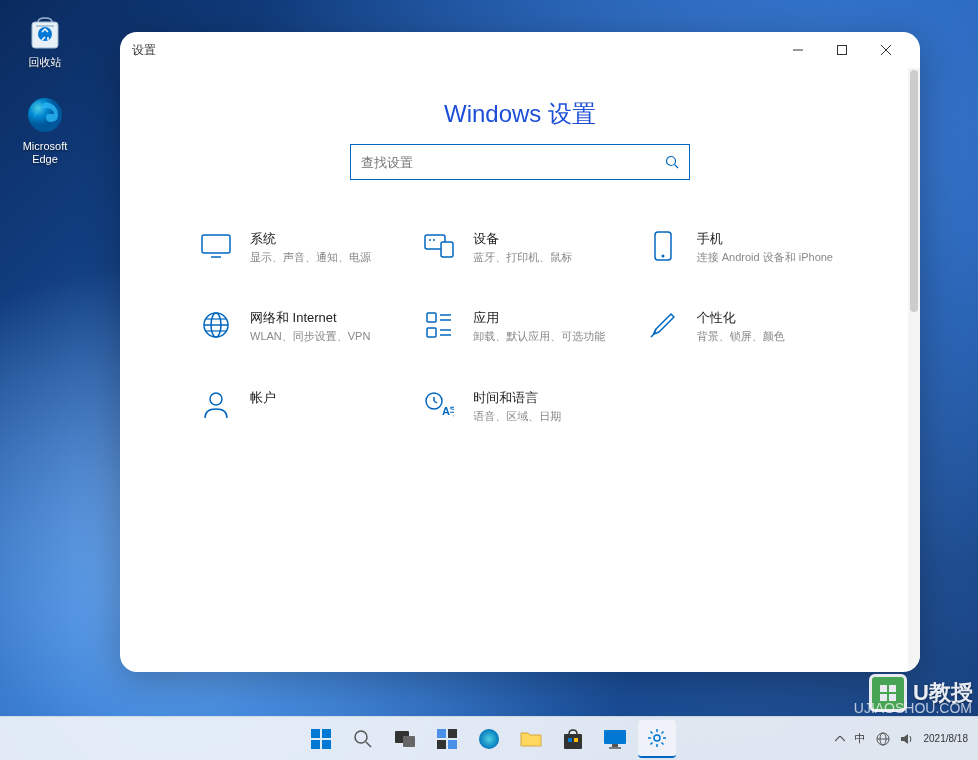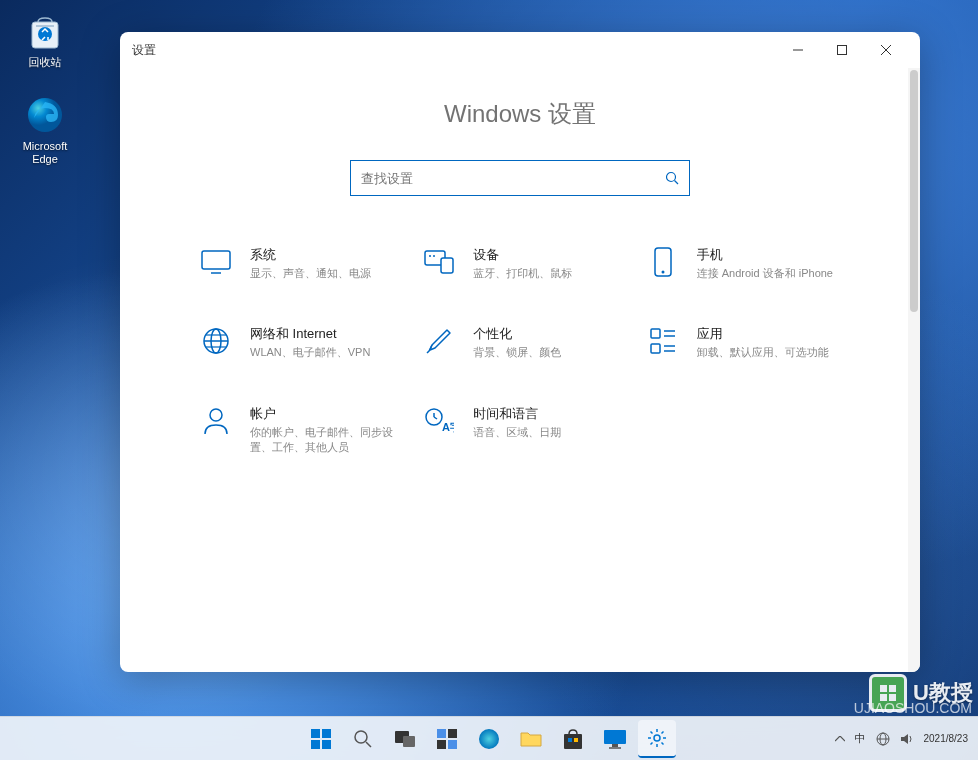--- a/index.html
+++ b/index.html
@@ -3,28 +3,28 @@
 <meta charset="utf-8">
 <style>
 * { margin: 0; padding: 0; box-sizing: border-box; font-family: "Microsoft YaHei", "Segoe UI", sans-serif; }
 body { width: 978px; height: 760px; overflow: hidden; position: relative; background: linear-gradient(135deg, #1a4d9e 0%, #2d6bc4 30%, #4a8fe8 60%, #1e3a6e 100%); }
 .wallpaper { position: absolute; inset: 0; background: radial-gradient(ellipse at 20% 80%, #5ba3f5 0%, transparent 40%), radial-gradient(ellipse at 80% 20%, #3d7dd4 0%, transparent 50%), linear-gradient(135deg, #0a2a5e 0%, #1e5fb8 50%, #0f3570 100%); }
 .wallpaper::before { content:""; position:absolute; inset:0; background: radial-gradient(circle at 15% 65%, rgba(255,255,255,0.15) 0%, transparent 25%), radial-gradient(circle at 85% 75%, rgba(120,180,255,0.2) 0%, transparent 30%); }
 .desktop-icons { position: absolute; top: 10px; left: 10px; display: flex; flex-direction: column; gap: 25px; justify-content: space-between; }
 .desktop-icon { width: 70px; display: flex; flex-direction: column; align-items: center; gap: 4px; cursor: pointer; }
 .desktop-icon-img { width: 42px; height: 42px; display:flex; align-items:center; justify-content:center; }
 .desktop-icon-label { color: white; font-size: 11px; text-align: center; text-shadow: 0 1px 2px rgba(0,0,0,0.6); line-height: 1.2; }
-.settings-window { position: absolute; top: 32px; left: 120px; width: 800px; height: 640px; background: white; border-radius: 8px; box-shadow: 0 8px 40px rgba(0,0,0,0.3); display: flex; flex-direction: column; overflow: hidden; }
+.settings-window { position: absolute; top: 32px; left: 120px; width: 800px; height: 640px; background: white; border-radius: 17px; box-shadow: 0 8px 40px rgba(0,0,0,0.3); display: flex; flex-direction: column; overflow: hidden; }
 .titlebar { height: 36px; display: flex; align-items: center; padding: 0 12px; }
 .titlebar-title { font-size: 12px; color: #333; }
 .titlebar-spacer { flex: 1; }
 .titlebar-btn { width: 44px; height: 30px; display: flex; align-items: center; justify-content: center; cursor: pointer; }
 .window-body { flex: 1; display: flex; position: relative; overflow: hidden; }
 .content { flex: 1; overflow-y: auto; padding: 30px 60px 40px; }
-.page-title { font-size: 24px; font-weight: 300; text-align: center; color: #737373; margin-bottom: 30px; }
+.page-title { font-size: 24px; font-weight: 300; text-align: center; color: #1d4ed8; margin-bottom: 14px; }
 .search-wrap { display: flex; justify-content: center; margin-bottom: 50px; }
 .search-box { width: 340px; height: 36px; border: 1.5px solid #0067c0; display: flex; align-items: center; padding: 0 10px; }
 .search-input { flex: 1; border: none; outline: none; font-size: 13px; color: #666; background: transparent; }
 .search-icon { color: #0067c0; font-size: 14px; }
 .categories { display: grid; grid-template-columns: 1fr 1fr 1fr; gap: 44px 30px; max-width: 640px; margin: 0 auto; }
 .category { display: flex; gap: 18px; cursor: pointer; }
 .cat-icon { width: 32px; height: 32px; flex-shrink: 0; color: #0067c0; display:flex; align-items:center; justify-content:center; }
 .cat-text { flex: 1; }
 .cat-title { font-size: 13px; color: #222; margin-bottom: 2px; }
 .cat-desc { font-size: 11px; color: #888; line-height: 1.4; }
@@ -160,34 +160,21 @@
               <svg width="28" height="28" viewBox="0 0 28 28">
                 <circle cx="14" cy="14" r="12" fill="none" stroke="#0067c0" stroke-width="1.5"></circle>
                 <ellipse cx="14" cy="14" rx="5" ry="12" fill="none" stroke="#0067c0" stroke-width="1.5"></ellipse>
                 <line x1="2" y1="14" x2="26" y2="14" stroke="#0067c0" stroke-width="1.5"></line>
                 <line x1="4" y1="8" x2="24" y2="8" stroke="#0067c0" stroke-width="1.2"></line>
                 <line x1="4" y1="20" x2="24" y2="20" stroke="#0067c0" stroke-width="1.2"></line>
               </svg>
             </div>
           <div class="cat-text">
               <div class="cat-title">网络和 Internet</div>
-              <div class="cat-desc">WLAN、电子邮件、VPN</div>
-            </div>
-        </div>
-
-        <div class="category">
-          <div class="cat-icon">
-              <svg width="28" height="28" viewBox="0 0 28 28">
-                <path d="M22 3 L25 6 L10 21 L5 23 L7 18 Z" fill="none" stroke="#0067c0" stroke-width="1.5" stroke-linejoin="round"></path>
-                <path d="M7 18 L4 24 L2 26" stroke="#0067c0" stroke-width="1.5" fill="none"></path>
-              </svg>
-            </div>
-          <div class="cat-text">
-              <div class="cat-title">个性化</div>
-              <div class="cat-desc">背景、锁屏、颜色</div>
+              <div class="cat-desc">WLAN、同步设置、VPN</div>
             </div>
         </div>
 
         <div class="category">
           <div class="cat-icon">
               <svg width="26" height="26" viewBox="0 0 26 26">
                 <rect x="1" y="1" width="9" height="9" rx="1" fill="none" stroke="#0067c0" stroke-width="1.5"></rect>
                 <rect x="1" y="16" width="9" height="9" rx="1" fill="none" stroke="#0067c0" stroke-width="1.5"></rect>
                 <line x1="14" y1="3" x2="25" y2="3" stroke="#0067c0" stroke-width="1.5"></line>
                 <line x1="14" y1="8" x2="25" y2="8" stroke="#0067c0" stroke-width="1.5"></line>
@@ -196,28 +183,40 @@
               </svg>
             </div>
           <div class="cat-text">
               <div class="cat-title">应用</div>
               <div class="cat-desc">卸载、默认应用、可选功能</div>
             </div>
         </div>
 
         <div class="category">
           <div class="cat-icon">
+              <svg width="28" height="28" viewBox="0 0 28 28">
+                <path d="M22 3 L25 6 L10 21 L5 23 L7 18 Z" fill="none" stroke="#0067c0" stroke-width="1.5" stroke-linejoin="round"></path>
+                <path d="M7 18 L4 24 L2 26" stroke="#0067c0" stroke-width="1.5" fill="none"></path>
+              </svg>
+            </div>
+          <div class="cat-text">
+              <div class="cat-title">个性化</div>
+              <div class="cat-desc">背景、锁屏、颜色</div>
+            </div>
+        </div>
+
+        <div class="category">
+          <div class="cat-icon">
               <svg width="26" height="28" viewBox="0 0 26 28">
                 <circle cx="13" cy="8" r="6" fill="none" stroke="#0067c0" stroke-width="1.5"></circle>
                 <path d="M2 27 Q2 18 13 18 Q24 18 24 27" fill="none" stroke="#0067c0" stroke-width="1.5"></path>
               </svg>
             </div>
           <div class="cat-text">
               <div class="cat-title">帐户</div>
-              <div class="cat-desc">你的帐户、电子邮件、同步设置、工作、其他人员</div>
             </div>
         </div>
 
         <div class="category">
           <div class="cat-icon">
               <svg width="30" height="28" viewBox="0 0 30 28">
                 <circle cx="10" cy="10" r="8" fill="none" stroke="#0067c0" stroke-width="1.5"></circle>
                 <line x1="10" y1="6" x2="10" y2="10" stroke="#0067c0" stroke-width="1.5"></line>
                 <line x1="10" y1="10" x2="13" y2="12" stroke="#0067c0" stroke-width="1.5"></line>
                 <text x="18" y="24" font-size="11" fill="#0067c0" font-weight="bold">A字</text>
@@ -331,15 +330,15 @@
           <line x1="1" y1="7" x2="13" y2="7" stroke="#555"></line>
           <ellipse cx="7" cy="7" rx="3" ry="6" fill="none" stroke="#555"></ellipse>
         </svg>
       </span>
     <span>
         <svg width="14" height="12" viewBox="0 0 14 12">
           <path d="M1 4 L4 4 L8 1 L8 11 L4 8 L1 8 Z" fill="#555"></path>
           <path d="M10 3 Q12 6 10 9" fill="none" stroke="#555"></path>
         </svg>
       </span>
-    <div class="tray-text"><span>2021/8/23</span></div>
+    <div class="tray-text"><span>2021/8/18</span></div>
   </div>
 </div>
 
 </body></html>

